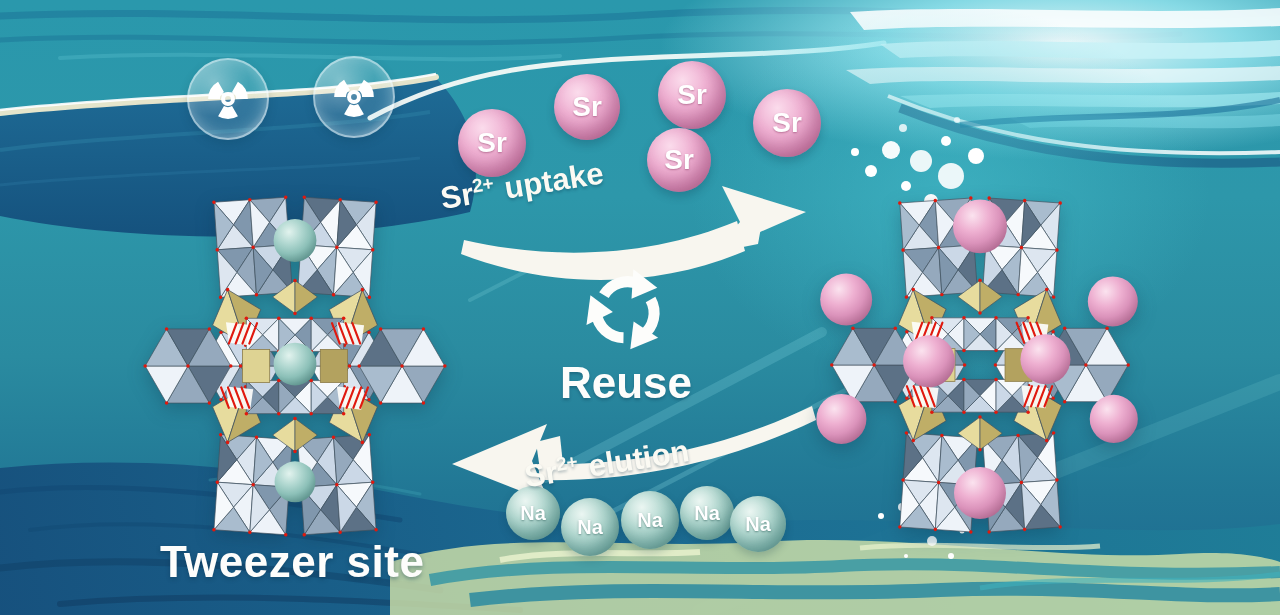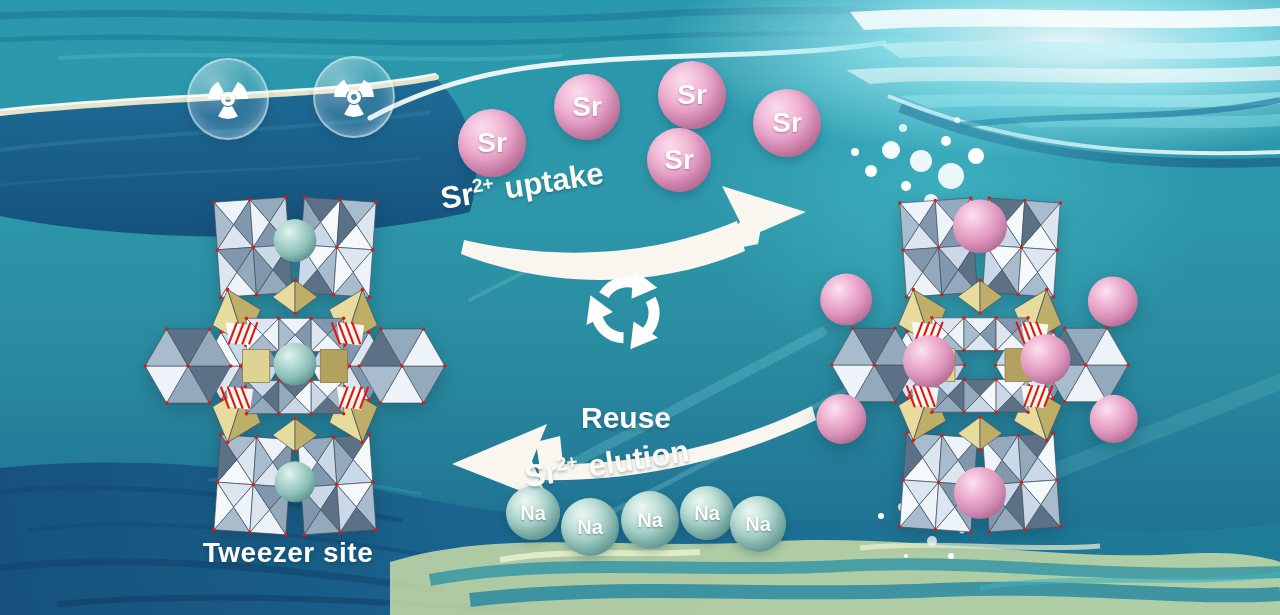--- a/index.html
+++ b/index.html
@@ -17,24 +17,24 @@
   .ion.sr{background:radial-gradient(circle at 36% 28%, #fbdcec 0%, #efb0d2 38%, #dd93bd 68%, #b76c95 100%);
           font-size:28px;text-shadow:0 1px 2px rgba(120,40,80,.45);
           box-shadow:inset -7px -9px 16px rgba(120,40,80,.30), 0 5px 9px rgba(8,48,70,.22);}
   .ion.na{background:radial-gradient(circle at 36% 28%, #ebf6f2 0%, #b2d8d0 40%, #8ec1b9 70%, #5f928d 100%);
           font-size:20px;text-shadow:0 1px 2px rgba(30,80,75,.5);
           box-shadow:inset -6px -8px 14px rgba(30,85,80,.32), 0 4px 8px rgba(8,48,70,.22);}
   .proc-label{position:absolute;z-index:3;color:#fbfaf3;font-weight:bold;font-size:31px;
               transform:rotate(-9deg);text-shadow:0 2px 3px rgba(8,48,70,.30);white-space:nowrap;}
   .proc-label sup{font-size:19px;}
   .proc-label .w{margin-left:10px;}
-  .site-label{position:absolute;z-index:3;color:#fdfdfb;font-weight:bold;font-size:28px;
+  .site-label{position:absolute;z-index:3;color:#fdfdfb;font-weight:bold;font-size:44px;
               text-align:center;text-shadow:0 2px 4px rgba(8,48,70,.38);letter-spacing:.5px;white-space:nowrap;}
   .reuse-wrap{position:absolute;z-index:3;text-align:center;}
-  .reuse-label{color:#fdfdfb;font-weight:bold;font-size:30px;text-shadow:0 2px 3px rgba(8,48,70,.32);margin-top:43px;}
+  .reuse-label{color:#fdfdfb;font-weight:bold;font-size:44px;text-shadow:0 2px 3px rgba(8,48,70,.32);}
 </style>
 </head>
 <body>
 
 <div class="stage">
 
   <svg class="bg" width="1280" height="615" viewBox="0 0 1280 615">
     <defs>
       <linearGradient id="sea" x1="0" y1="0" x2="0" y2="1">
         <stop offset="0" stop-color="#2a98ac"></stop>

